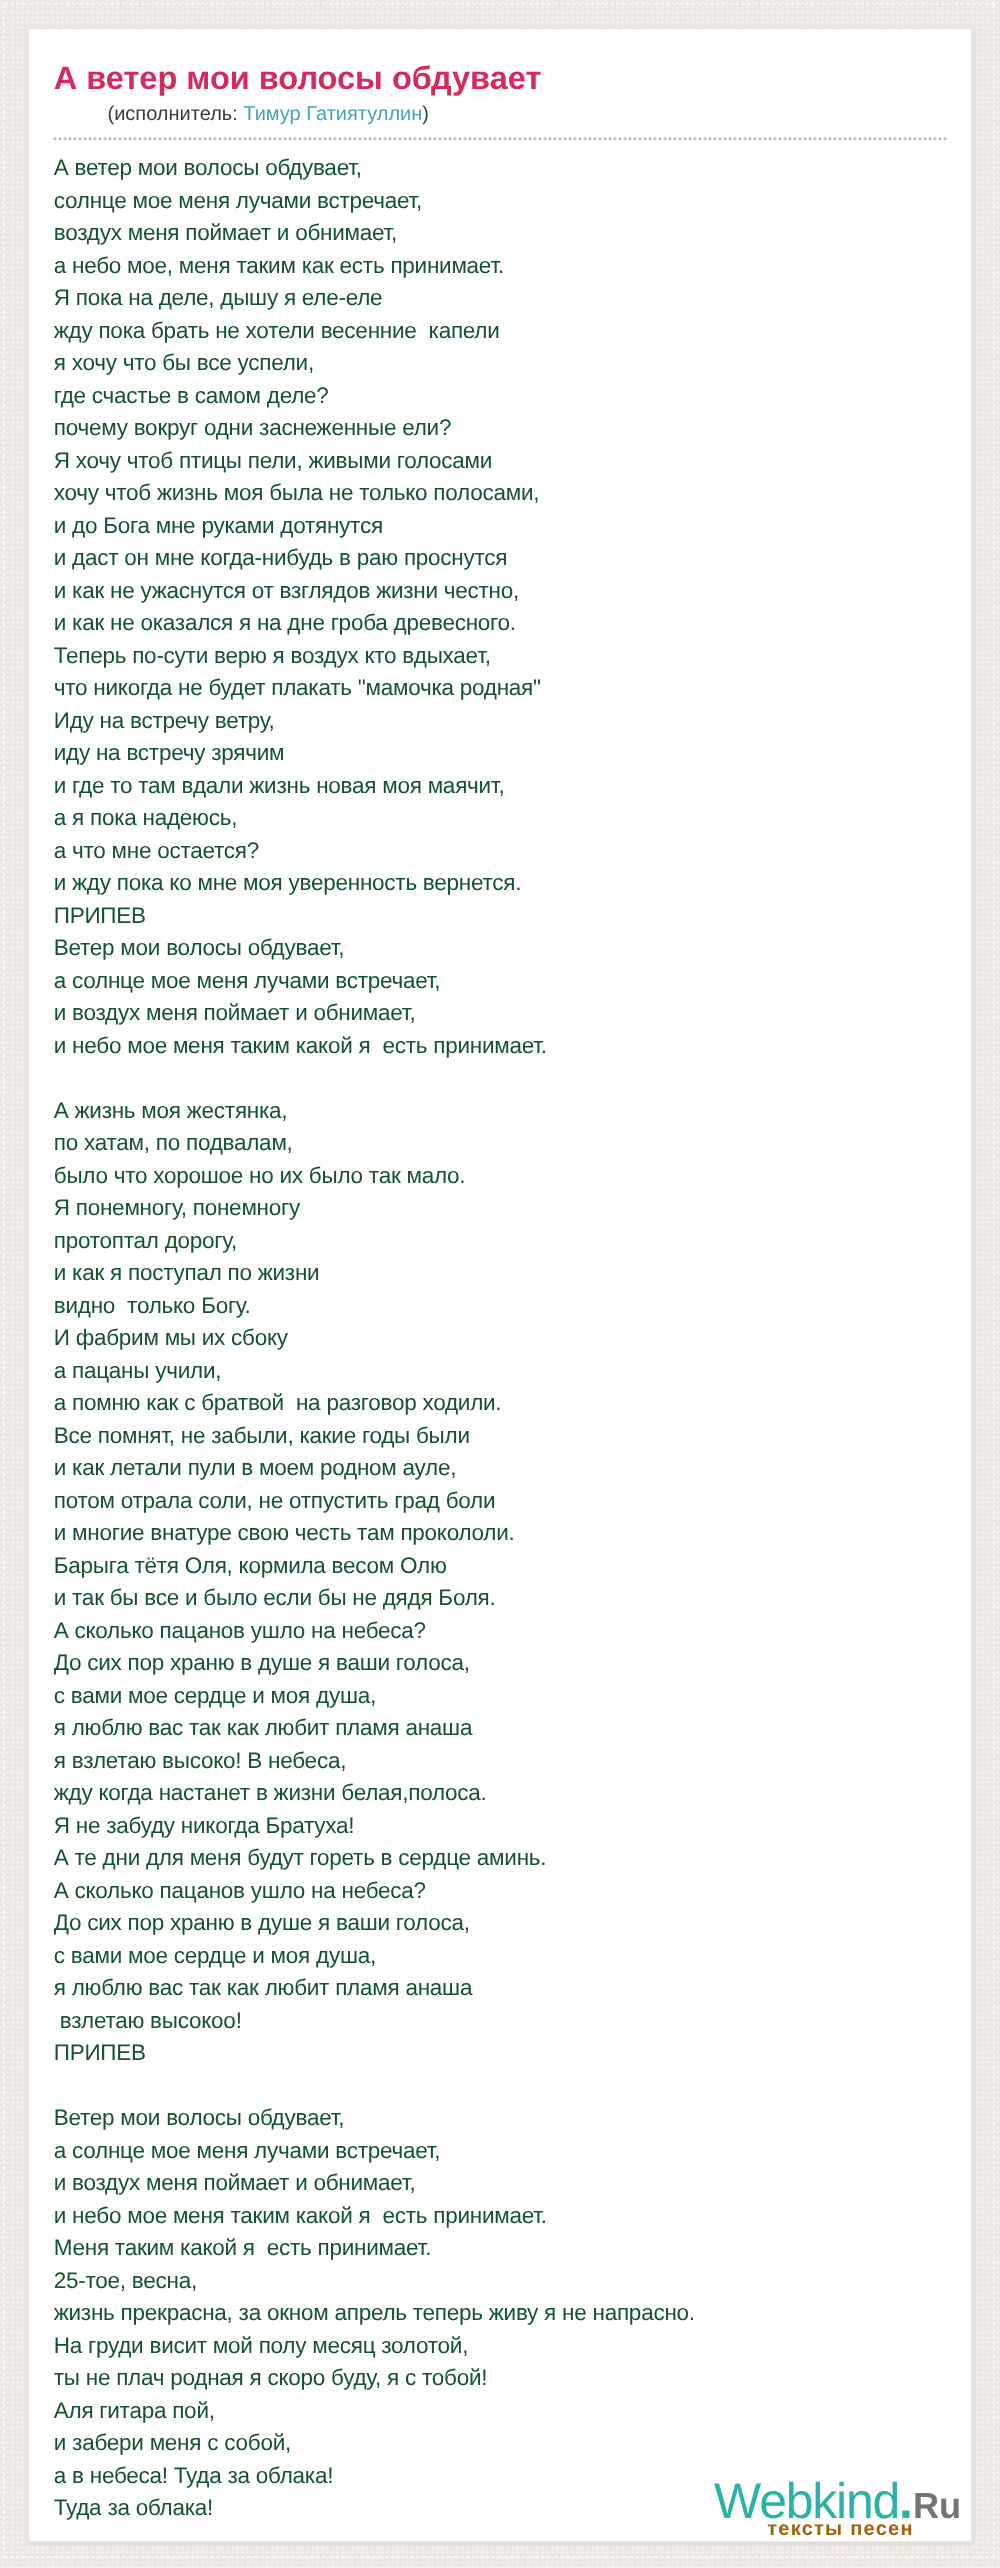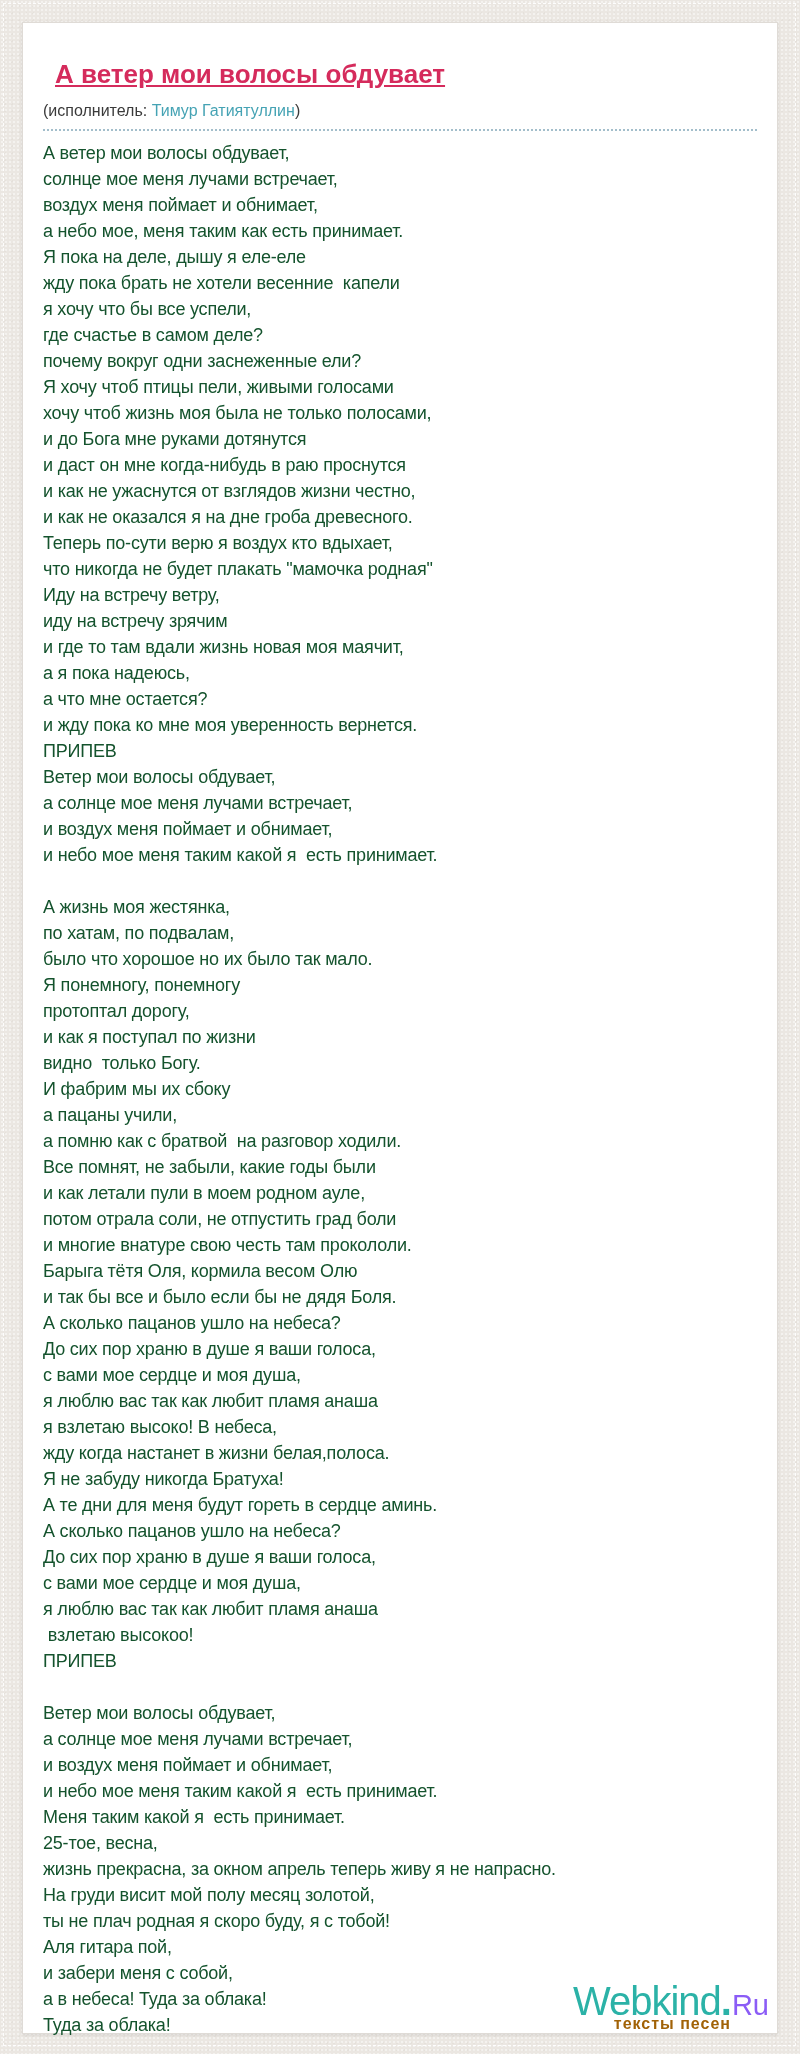--- a/index.html
+++ b/index.html
@@ -26,33 +26,33 @@
     position: absolute;
     left: 22px; top: 22px;
     width: 756px; height: 2012px;
     box-sizing: border-box;
     background: #ffffff;
     border: 1px solid #dfdbd6;
     box-shadow: 0 1px 3px rgba(0,0,0,0.10);
     padding: 16px 20px 0 20px;
   }
   .title {
-    margin: 12px;
+    margin: 0;
     padding-top: 8px;
     font-size: 26px;
     line-height: 30px;
     font-weight: 700;
     color: #d52b5c;
-    text-decoration: underline;
   }
   .subtitle {
     margin-top: 5px;
     font-size: 16px;
     line-height: 20px;
     color: #3a3a3a;
+    margin-left: 43px;
   }
   .artist {
     color: #45a3b4;
     text-decoration: none;
     cursor: pointer;
   }
   .sep {
     height: 0;
     border-bottom: 2px dotted #a3becb;
     margin-top: 8px;
@@ -79,22 +79,22 @@
     color: #2bb2a7;
     letter-spacing: -1px;
   }
   .lg-dot {
     font-size: 40px;
     font-weight: 700;
     color: #2bb2a7;
   }
   .lg-pink {
     font-size: 29px;
-    font-weight: 400;
-    color: #8b5cf6;
+    font-weight: 700;
+    color: #737373;
   }
   .logo-tag {
     margin-top: -5px;
     margin-right: 38px;
     font-size: 16px;
     font-weight: 700;
     letter-spacing: 1px;
     color: #a16207;
     line-height: 1;
   }

